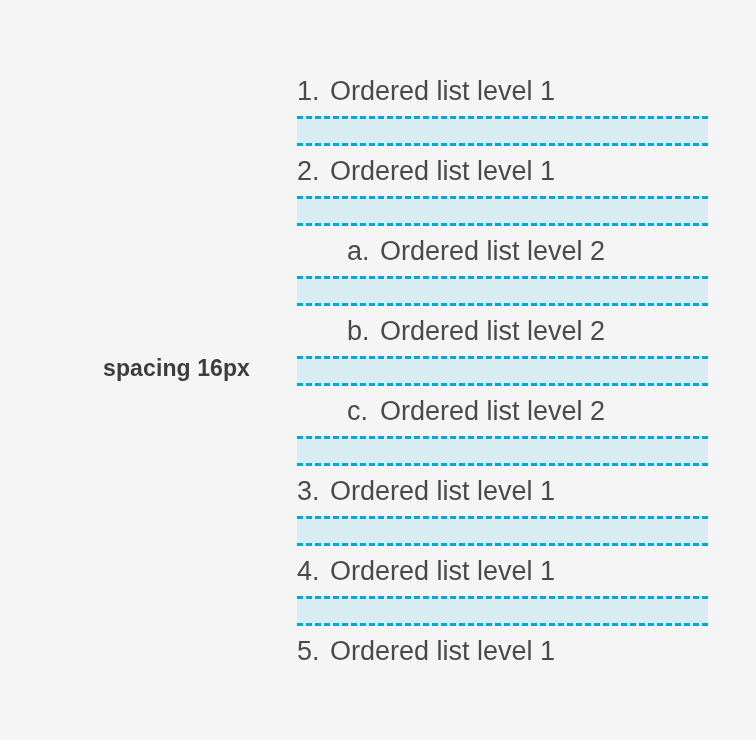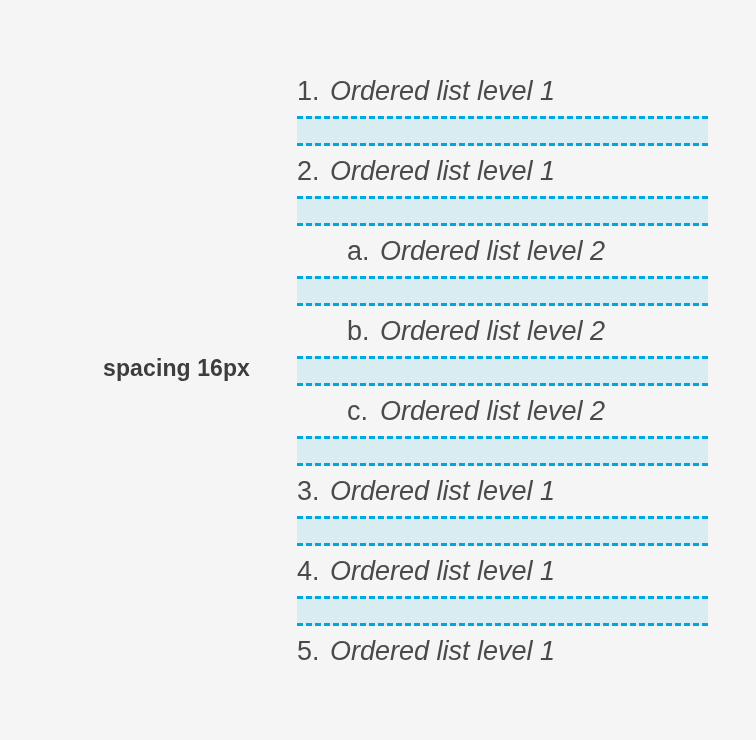--- a/index.html
+++ b/index.html
@@ -70,21 +70,20 @@
 
   .item-marker {
     flex: 0 0 auto;
     min-width: 33px;
     font-size: 27px;
     color: #4a4a4a;
   }
   .item-text {
     font-size: 27px;
     color: #4a4a4a;
-    font-style: italic;
   }
 
   
   .spacing-band {
     height: 24px;
     background: #d8ecf2;
     border-top: 3px dashed #00a6de;
     border-bottom: 3px dashed #00a6de;
     box-sizing: content-box;
     width: 411px;

